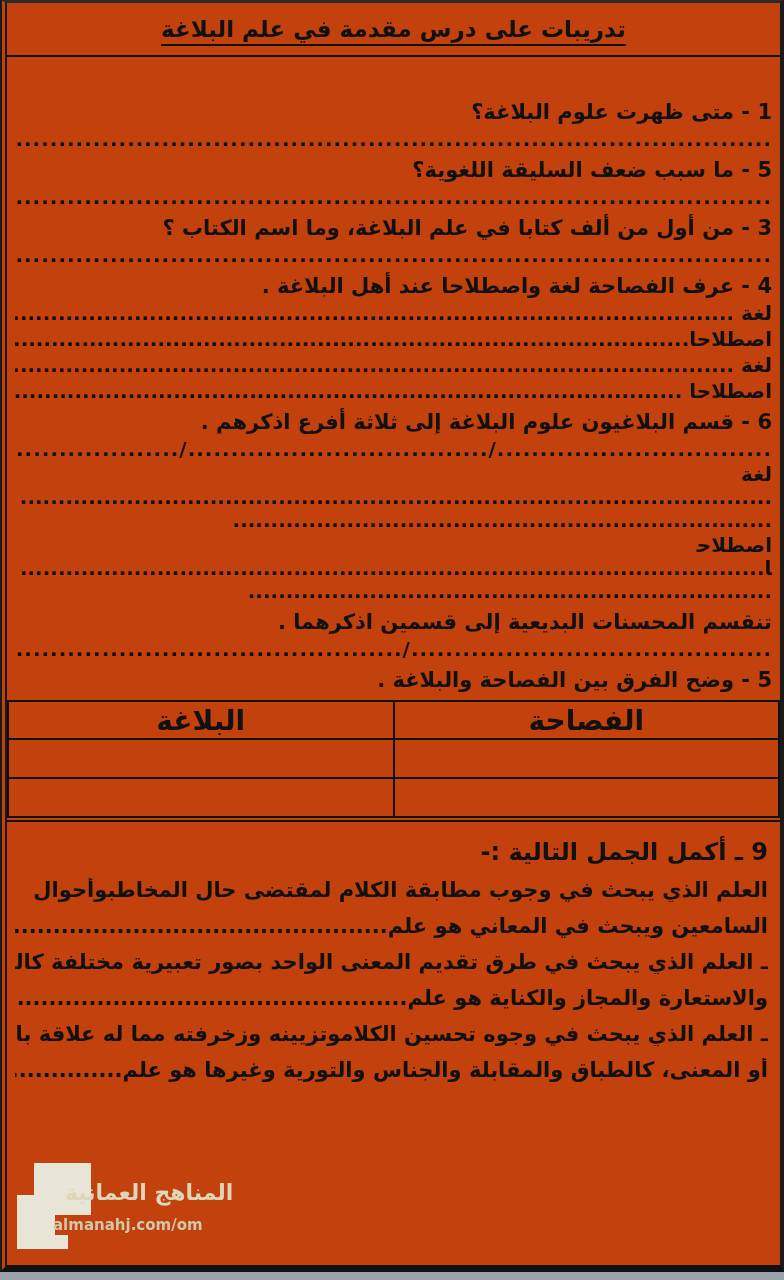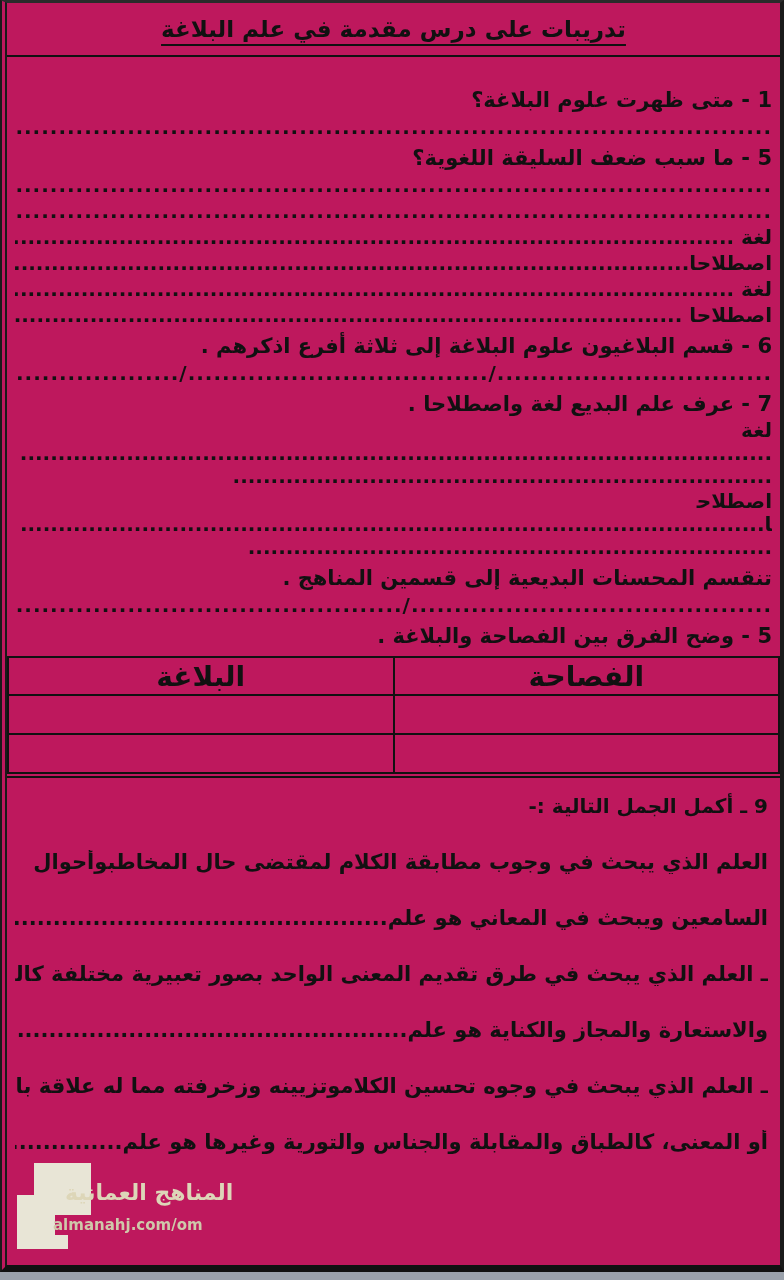--- a/index.html
+++ b/index.html
@@ -6,21 +6,21 @@
   body {
     width:784px;
     font-family:"DejaVu Sans", sans-serif;
     -webkit-font-smoothing:antialiased;
   }
   .page {
     position:relative;
     box-sizing:border-box;
     width:784px;
     height:1272px;
-    background:#be185d;
+    background:#c2410c;
     color:#111111;
     font-weight:bold;
     direction:rtl;
     border-left:7px double #1a1a1a;
     border-right:4px solid #1a1a1a;
     border-top:3px solid #2b2b2b;
     border-bottom:7px solid #111111;
     overflow:hidden;
   }
   .photo-edge { width:784px; height:8px; background:#9aa1ab; }
@@ -32,21 +32,21 @@
   }
   .title {
     margin:0;
     font-size:23px;
     font-weight:bold;
     text-decoration:underline;
     text-decoration-thickness:2px;
     text-underline-offset:7px;
   }
 
-  .content { padding:24px 8px 0 8px; }
+  .content { padding:24px 8px 0 8px;margin-top:12px; }
   .q  { font-size:21px; margin:7px 0 3px; text-align:right; }
   .dotline {
     font-size:20px;
     margin:2px 0;
     text-align:right;
     white-space:nowrap;
     overflow:hidden;
     letter-spacing:1px;
   }
   .dotline.wrap {
@@ -60,24 +60,24 @@
     width:100%;
     border-collapse:collapse;
     margin-top:8px;
     direction:rtl;
   }
   .cmp th, .cmp td { border:2px solid #111111; width:50%; padding:0; }
   .cmp th { height:36px; font-size:28px; font-weight:bold; text-align:center; }
   .cmp td { height:37px; }
 
   .s9 { border-top:2px solid #111111; margin-top:2px; padding:10px 12px 0 8px; }
-  .s9 .q { font-size:20px; margin:6px 0 4px; }
+  .s9 .q { font-size:24px; margin:6px 0 4px; }
   .s9 .line {
     font-size:21px;
-    margin:32px 0;
+    margin:12px 0;
     white-space:nowrap;
     overflow:hidden;
   }
 
   .wm-sq { position:absolute; background:#e8e5d6; }
   .wm-sq.a { left:27px;  top:1160px; width:57px; height:52px; }
   .wm-sq.b { left:10px;  top:1192px; width:38px; height:54px; }
   .wm-sq.c { left:48px;  top:1232px; width:13px; height:14px; }
   .wm-url {
     position:absolute; left:46px; top:1170px;
@@ -97,36 +97,37 @@
     <h1 class="title">تدريبات على درس مقدمة في علم البلاغة</h1>
   </div>
 
   <div class="content">
     <p class="q">1 - متى ظهرت علوم البلاغة؟</p>
     <p class="dotline">...................................................................................................................</p>
 
     <p class="q">5 - ما سبب ضعف السليقة اللغوية؟</p>
     <p class="dotline">...................................................................................................................</p>
 
+    <p class="q">3 - من أول من ألف كتابا في علم البلاغة، وما اسم الكتاب ؟</p>
     <p class="dotline">...................................................................................................................</p>
 
+    <p class="q">4 - عرف الفصاحة لغة واصطلاحا عند أهل البلاغة .</p>
     <p class="dotline">لغة .....................................................................................................</p>
     <p class="dotline">اصطلاحا..................................................................................................</p>
 
     <p class="dotline">لغة .....................................................................................................</p>
     <p class="dotline">اصطلاحا ..................................................................................................</p>
 
     <p class="q">6 - قسم البلاغيون علوم البلاغة إلى ثلاثة أفرع اذكرهم .</p>
     <p class="dotline">................................/.................................../....................................</p>
 
-    <p class="q">7 - عرف علم البديع لغة واصطلاحا .</p>
     <p class="dotline wrap">لغة ..........................................................................................................................................................................</p>
     <p class="dotline wrap">اصطلاحا.......................................................................................................................................................................</p>
 
-    <p class="q">تنقسم المحسنات البديعية إلى قسمين المناهج .</p>
+    <p class="q">تنقسم المحسنات البديعية إلى قسمين اذكرهما .</p>
     <p class="dotline">........................................../.............................................</p>
 
     <p class="q">5 - وضح الفرق بين الفصاحة والبلاغة .</p>
   </div>
 
   <table class="cmp">
     <thead>
       <tr>
         <th>الفصاحة</th>
         <th>البلاغة</th>

